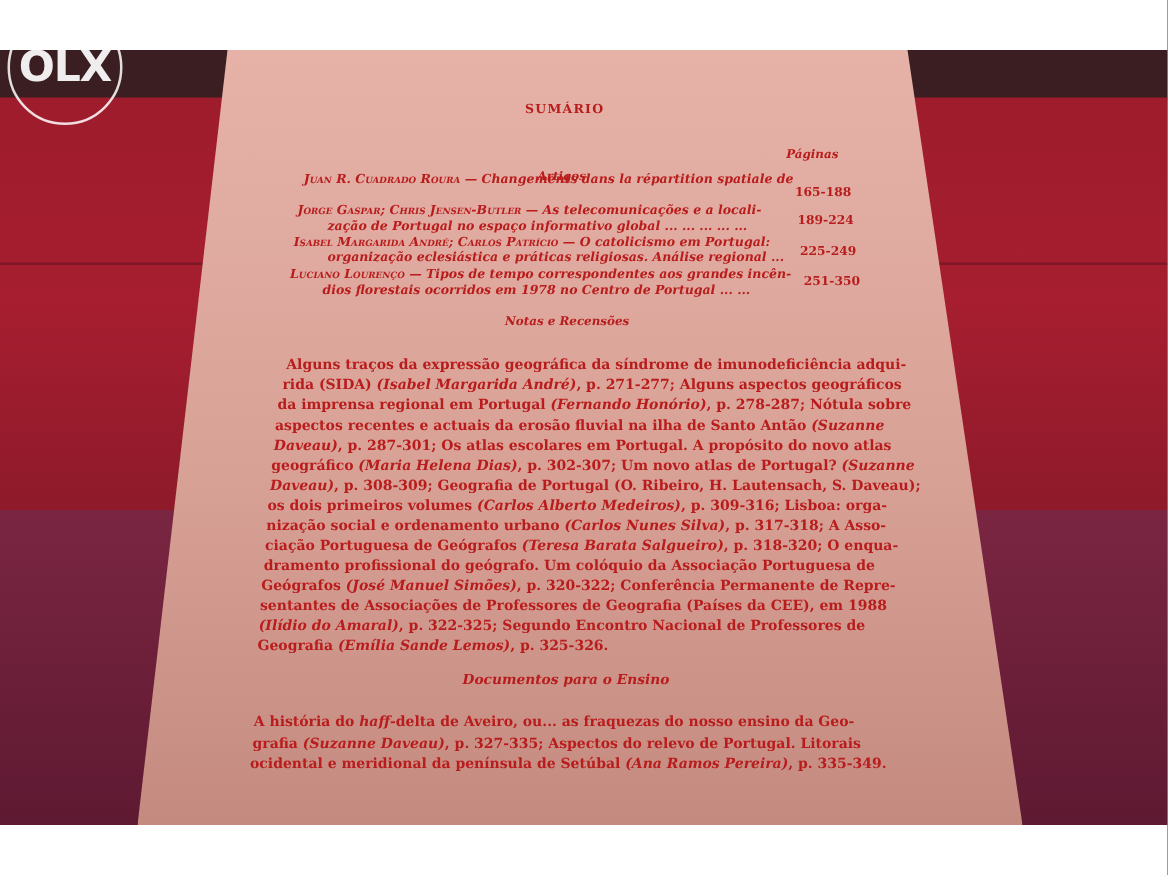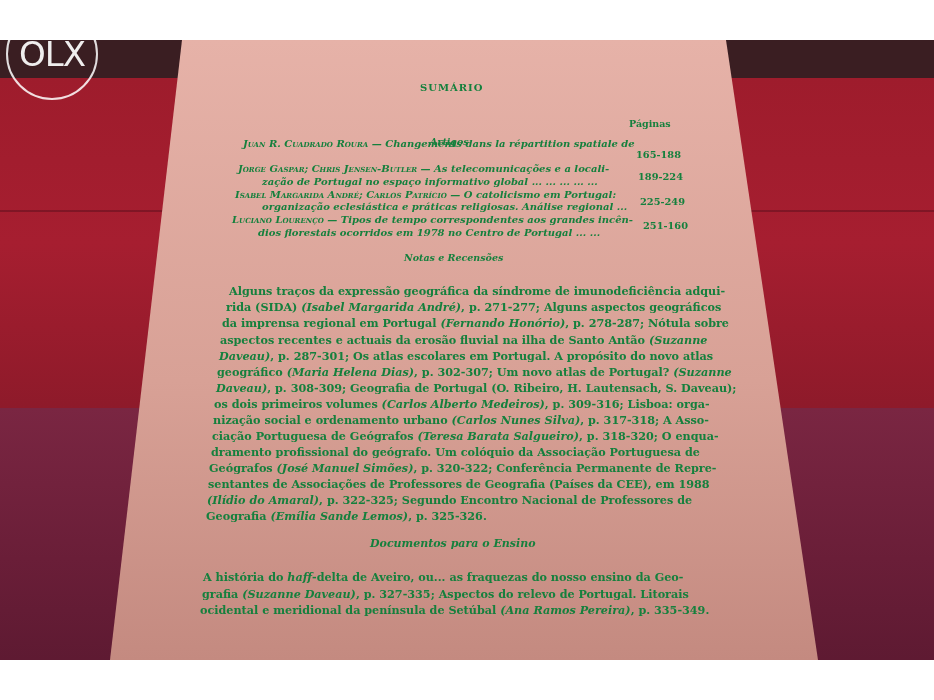--- a/index.html
+++ b/index.html
@@ -24,25 +24,25 @@
       position:absolute; left:0; top:0; width:934px; height:620px;
       background:linear-gradient(180deg,#e6b2a8 0%, #d8a196 55%, #c48a80 100%);
       clip-path:polygon(182px 0px, 726px 0px, 818px 620px, 110px 620px);
     }
 
     .logo {
       position:absolute; left:6px; top:8px; width:88px; height:88px;
       border:2px solid rgba(255,255,255,0.85); border-radius:50%;
       display:flex; align-items:center; justify-content:center;
       color:rgba(255,255,255,0.92);
-      font-family:"DejaVu Sans", sans-serif; font-weight:normal; font-size:34px;
+      font-family:"DejaVu Sans", sans-serif; font-weight:bold; font-size:34px;
       letter-spacing:-1px; z-index:5;
     }
 
-    .content { position:absolute; left:0; top:0; width:934px; height:700px; color:#15803d; }
+    .content { position:absolute; left:0; top:0; width:934px; height:700px; color:#b91c1c; }
     .abs { position:absolute; white-space:nowrap; }
     .title { font-size:10px; font-weight:bold; letter-spacing:1px; }
     .section { font-size:9.5px; font-style:italic; font-weight:bold; }
     .small { font-size:9.5px; }
     .art-line { font-size:10px; font-weight:bold;font-style:italic; }
     .sc { font-variant:small-caps; }
     .pages { font-size:9.8px; font-weight:bold; }
     .body-line { font-size:11.2px; font-weight:bold; }
     i.au { font-style:italic; }
   </style>
@@ -58,21 +58,21 @@
 </div>
 
 <div class="logo">
   <span>OLX</span>
 </div>
 
 <div class="content">
   <div class="abs title" style="left:420px; top:82px;">SUMÁRIO</div>
 
   <div class="abs section" style="left:430px; top:112px;margin-top:24px;">Artigos</div>
-  <div class="abs small" style="left:629px; top:118px; font-weight:bold;">Páginas</div>
+  <div class="abs small" style="left:629px; top:118px; font-weight:bold;font-style:italic;">Páginas</div>
 
   <div class="abs art-line" style="left:243px; top:138px;">
     <span class="sc">Juan R. Cuadrado Roura</span><span> — Changements dans la répartition spatiale de</span>
   </div>
   <div class="abs pages" style="left:636px; top:149px;">165-188</div>
 
   <div class="abs art-line" style="left:238px; top:163px;">
     <span class="sc">Jorge Gaspar; Chris Jensen-Butler</span><span> — As telecomunicações e a locali-</span>
   </div>
   <div class="abs art-line" style="left:262px; top:176px;">zação de Portugal no espaço informativo global ... ... ... ... ...</div>
@@ -81,21 +81,21 @@
   <div class="abs art-line" style="left:235px; top:189px;">
     <span class="sc">Isabel Margarida André; Carlos Patrício</span><span> — O catolicismo em Portugal:</span>
   </div>
   <div class="abs art-line" style="left:262px; top:201px;">organização eclesiástica e práticas religiosas. Análise regional ...</div>
   <div class="abs pages" style="left:640px; top:196px;">225-249</div>
 
   <div class="abs art-line" style="left:232px; top:214px;">
     <span class="sc">Luciano Lourenço</span><span> — Tipos de tempo correspondentes aos grandes incên-</span>
   </div>
   <div class="abs art-line" style="left:258px; top:227px;">dios florestais ocorridos em 1978 no Centro de Portugal ... ...</div>
-  <div class="abs pages" style="left:643px; top:220px;">251-160</div>
+  <div class="abs pages" style="left:643px; top:220px;">251-350</div>
 
   <div class="abs section" style="left:404px; top:252px;">Notas e Recensões</div>
   <div id="notas-block">
       <div class="abs body-line" style="left: 229px; top: 284px;"><span>Alguns traços da expressão geográfica da síndrome de imunodeficiência adqui-</span></div>
       <div class="abs body-line" style="left: 226px; top: 300px;"><span>rida (SIDA) </span><i class="au">(Isabel Margarida André)</i><span>, p. 271-277; Alguns aspectos geográficos</span></div>
       <div class="abs body-line" style="left: 222px; top: 316px;"><span>da imprensa regional em Portugal </span><i class="au">(Fernando Honório)</i><span>, p. 278-287; Nótula sobre</span></div>
       <div class="abs body-line" style="left: 220px; top: 333px;"><span>aspectos recentes e actuais da erosão fluvial na ilha de Santo Antão </span><i class="au">(Suzanne</i></div>
       <div class="abs body-line" style="left: 219px; top: 349px;"><i class="au">Daveau)</i><span>, p. 287-301; Os atlas escolares em Portugal. A propósito do novo atlas</span></div>
       <div class="abs body-line" style="left: 217px; top: 365px;"><span>geográfico </span><i class="au">(Maria Helena Dias)</i><span>, p. 302-307; Um novo atlas de Portugal? </span><i class="au">(Suzanne</i></div>
       <div class="abs body-line" style="left: 216px; top: 381px;"><i class="au">Daveau)</i><span>, p. 308-309; Geografia de Portugal (O. Ribeiro, H. Lautensach, S. Daveau);</span></div>

